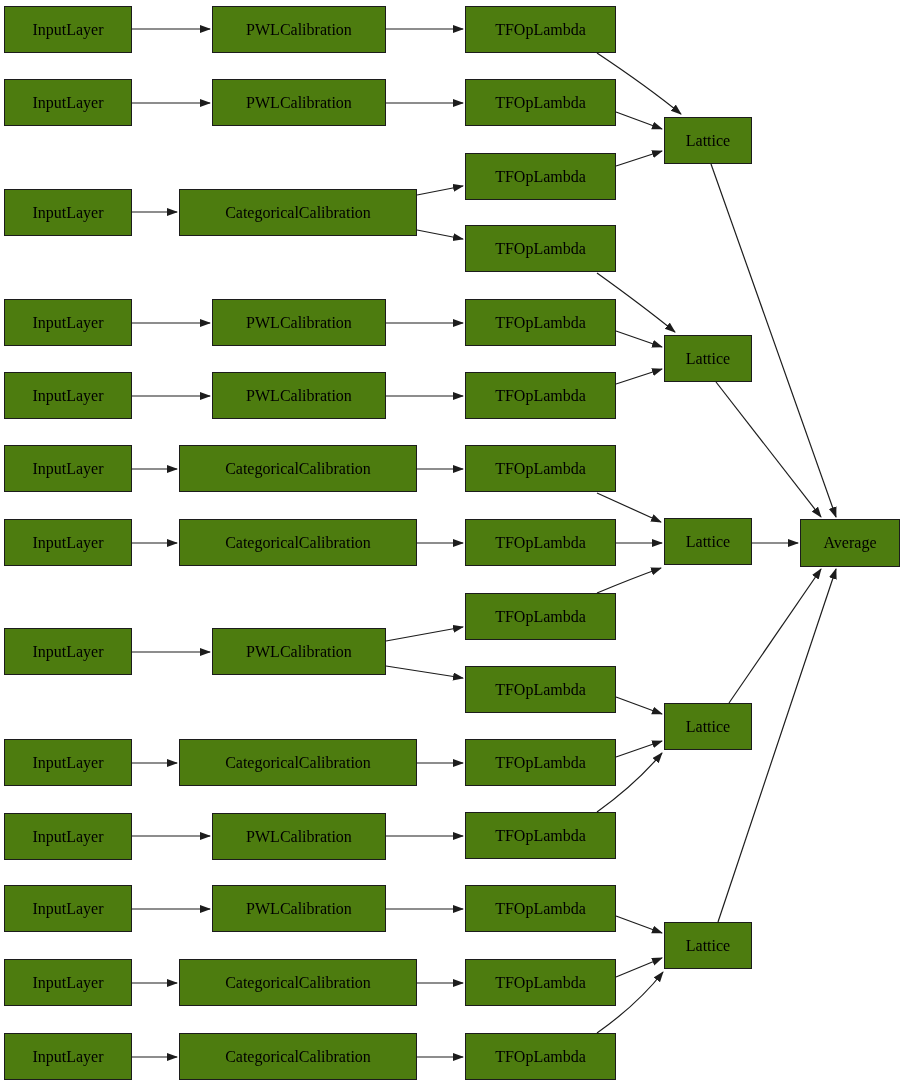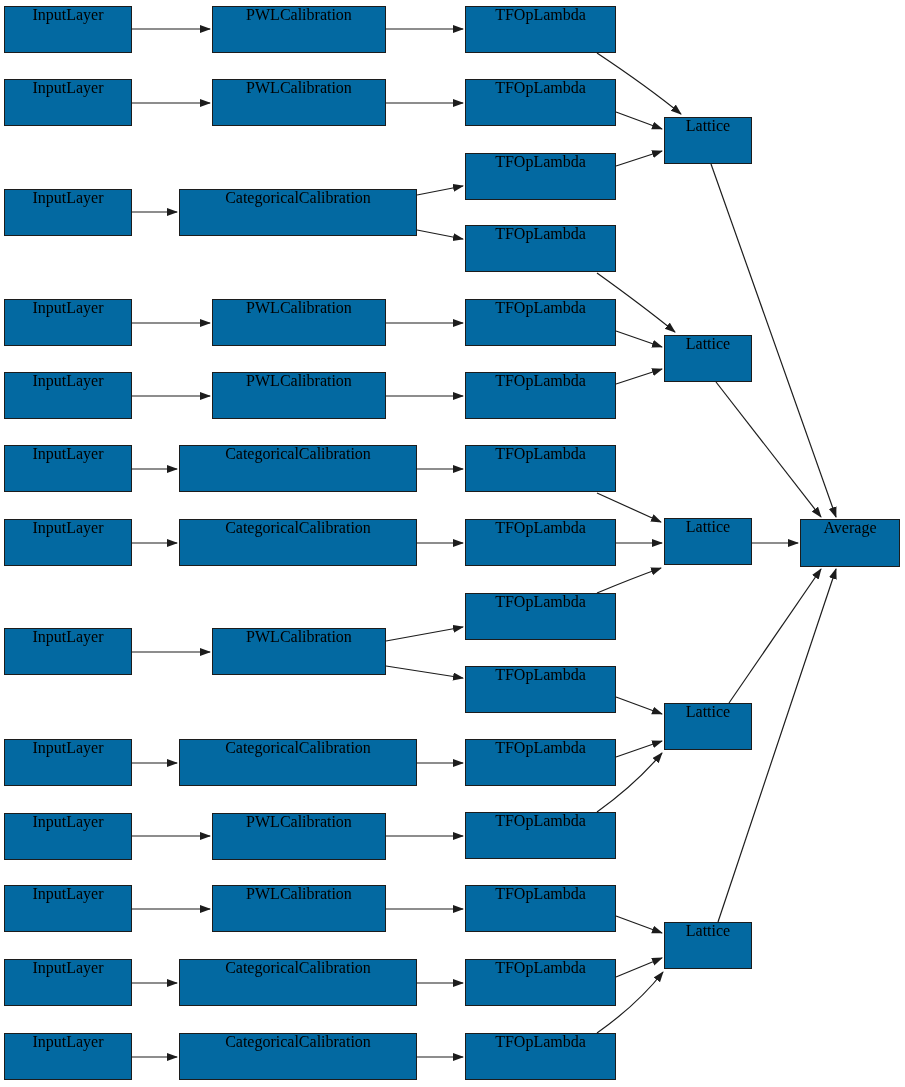--- a/index.html
+++ b/index.html
@@ -16,24 +16,24 @@
     font-family: "Liberation Serif", serif;
   }
   #edges {
     position: absolute;
     left: 0;
     top: 0;
   }
   .node {
     position: absolute;
     box-sizing: border-box;
-    background: #0369a1;
+    background: #4d7c0f;
     border: 1.5px solid #1c1c1c;
     display: flex;
-    align-items: flex-start;
+    align-items: center;
     justify-content: center;
     font-size: 16px;
     color: #000000;
     white-space: nowrap;
     line-height: 1;
   }
   .edge {
     fill: none;
     stroke: #1c1c1c;
     stroke-width: 1.2;

